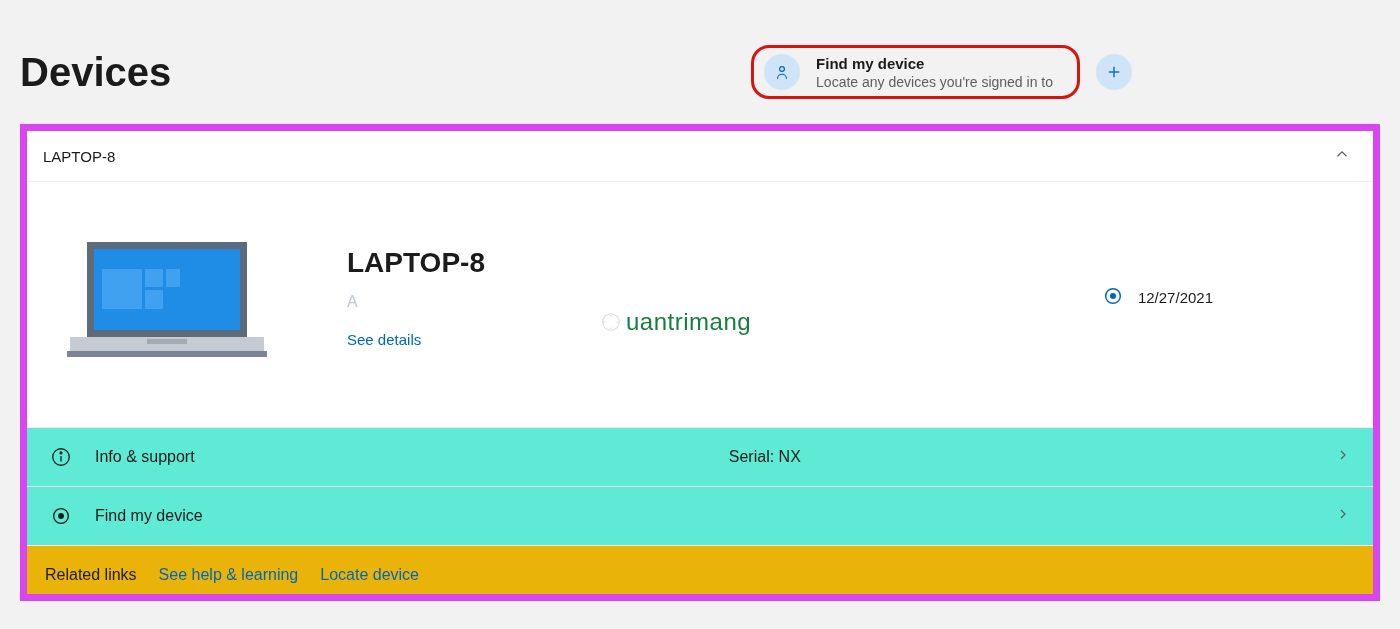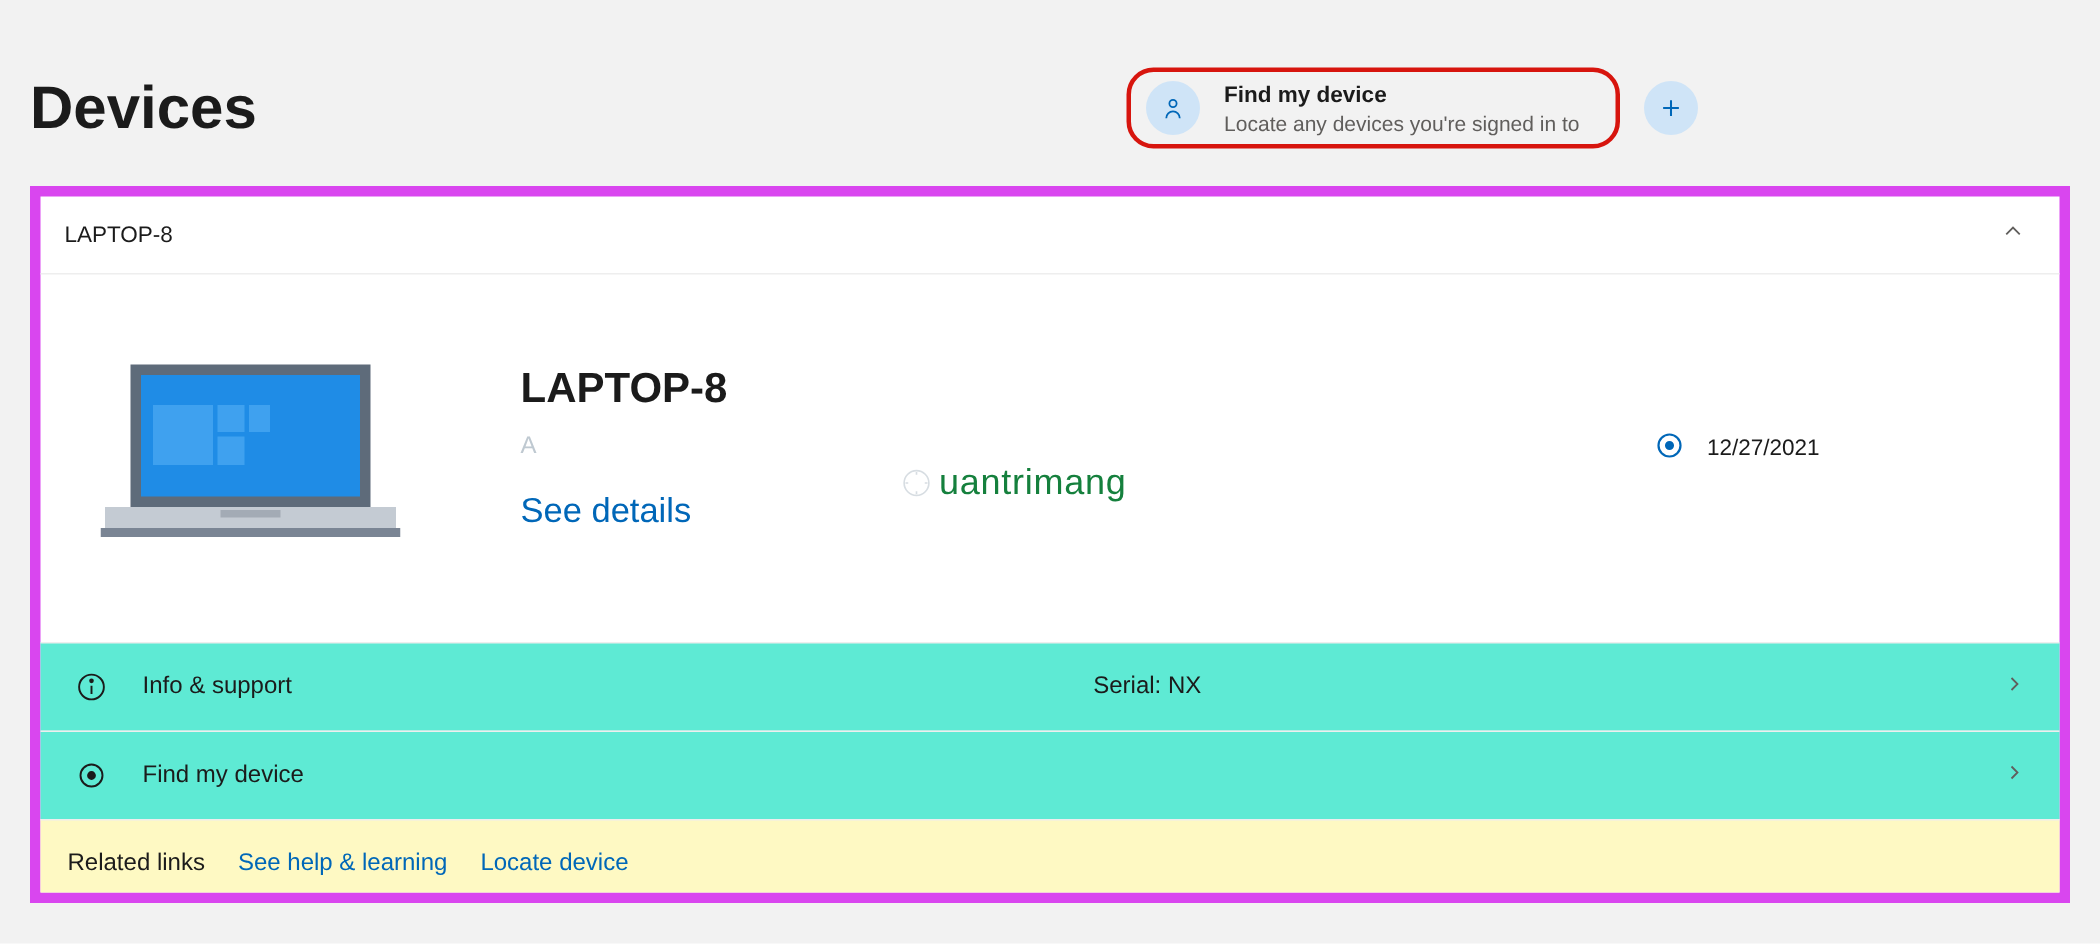--- a/index.html
+++ b/index.html
@@ -75,21 +75,21 @@
     width: 200px;
     height: 120px;
     display:flex;
     align-items:flex-end;
     justify-content:center;
     flex:0 0 auto;
   }
   .device-main { display:flex; flex-direction:column; gap:14px; flex:1; }
   .device-name { font-size:28px; font-weight:600; }
   .device-sub { font-size:16px; color:#bfc9d1; }
-  .see-details { font-size:23px; color:#0067b8; cursor:pointer; margin-top:6px; }
+  .see-details { font-size:15px; color:#0067b8; cursor:pointer; margin-top:6px; }
   .location-block { display:flex; align-items:flex-start; gap:14px; margin-right:120px;}
   .location-block svg { flex:0 0 auto; margin-top:2px;}
   .location-text { display:flex; flex-direction:column; gap:6px;}
   .loc-line1 { font-size:14px; color:#e1e4e8; }
   .loc-line2 { font-size:15px; color:#1b1b1b; }
 
   .row {
     display:flex;
     align-items:center;
     padding: 18px 22px;
@@ -101,21 +101,21 @@
   .row .row-label { font-size:16px; flex:0 0 auto; }
   .row .row-center { flex:1; text-align:center; font-size:16px; color:#1b1b1b;}
   .row .row-arrow { color:#605e5c; margin-left:auto; }
 
   .footer {
     display:flex;
     align-items:center;
     gap:22px;
     padding: 20px 18px 10px 18px;
     font-size:16px;
-    background:#fef9c3;
+    background:#eab308;
     border-top:1px solid #eeeeee;
   }
   .footer .links-label { color:#1b1b1b; }
   .footer .link { color:#0067b8; cursor:pointer; }
 
   .watermark {
     position:absolute;
     left:600px;
     top:308px;
     font-size:24px;

